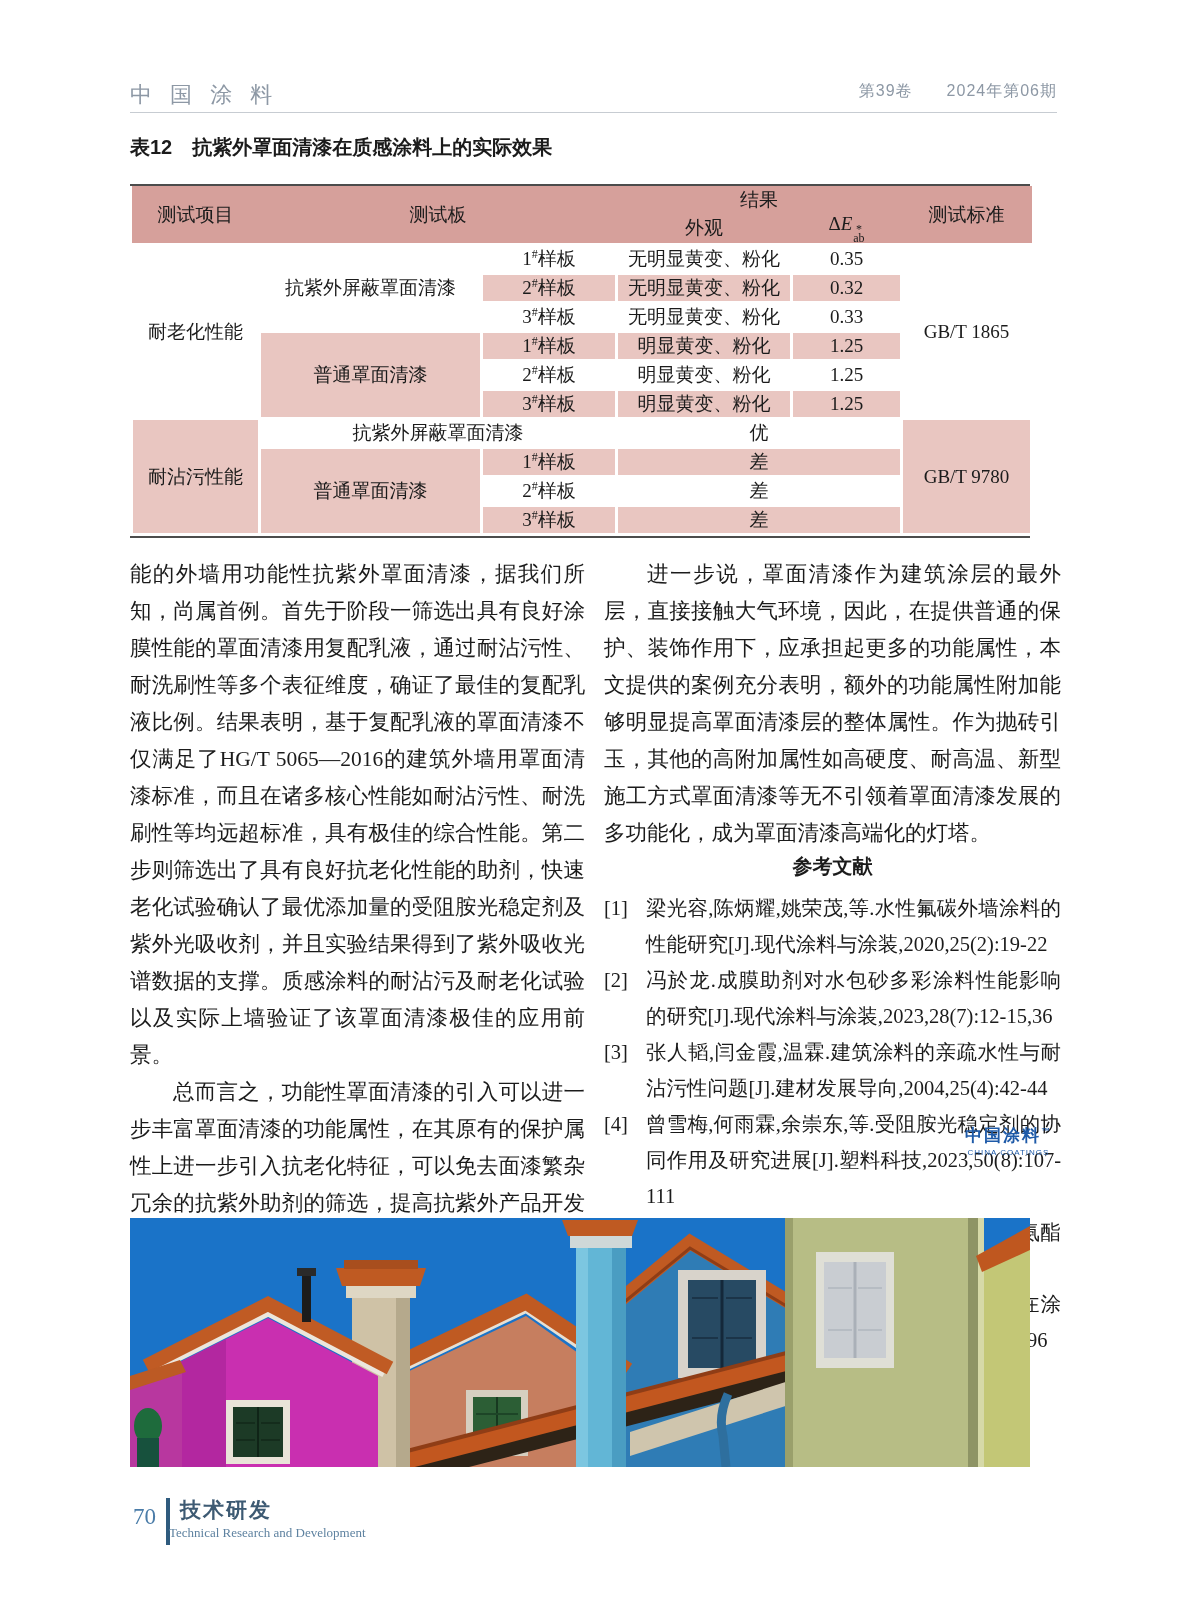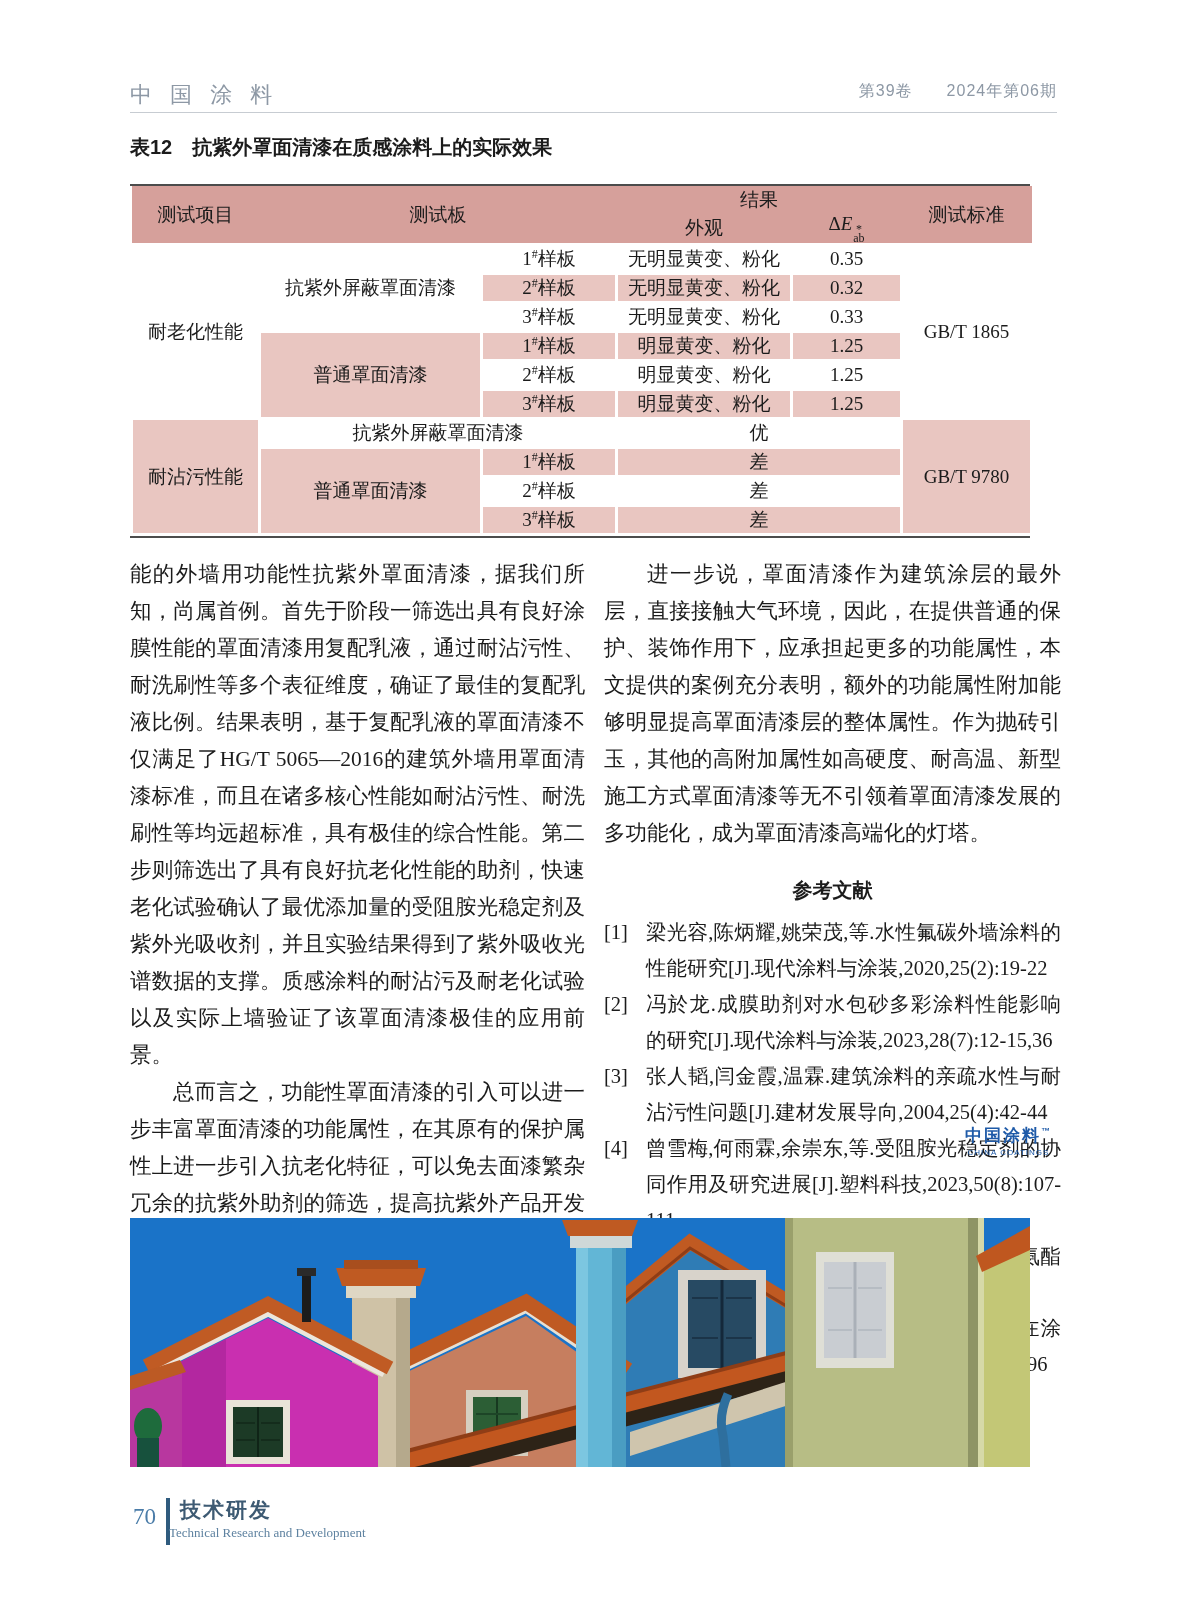--- a/index.html
+++ b/index.html
@@ -36,21 +36,21 @@
   .stack{display:inline-flex;flex-direction:column;font-size:12px;line-height:9px;vertical-align:-3px;margin-left:1px;}
   .stack sup,.stack sub{font-size:12px;line-height:9px;}
 
   
   .colL{position:absolute;left:130px;top:556px;width:455px;}
   .colR{position:absolute;left:604px;top:556px;width:457px;}
   .bodyp{margin:0;font-size:21.5px;line-height:37px;text-align:justify;}
   .ind{text-indent:2em;}
 
   
-  .refhead{margin:25px 0 10px 0;text-align:center;font-family:"Liberation Sans","DejaVu Sans",sans-serif;
+  .refhead{margin:1px 0 10px 0;text-align:center;font-family:"Liberation Sans","DejaVu Sans",sans-serif;
            font-weight:bold;font-size:20px;}
   .ref{position:relative;padding-left:42px;font-size:20.5px;line-height:36px;text-align:justify;}
   .ref .no{position:absolute;left:0;top:0;}
 
   
   .logo{position:absolute;left:956px;top:1124px;width:105px;text-align:center;color:#1e5aa8;}
   .logo .ln{font-family:"Liberation Sans","DejaVu Sans",sans-serif;font-weight:bold;font-size:17px;letter-spacing:2px;}
   .logo .ln sup{font-size:9px;}
   .logo .ls{font-family:"Liberation Sans","DejaVu Sans",sans-serif;font-size:8px;letter-spacing:1px;margin-top:1px;}
 

